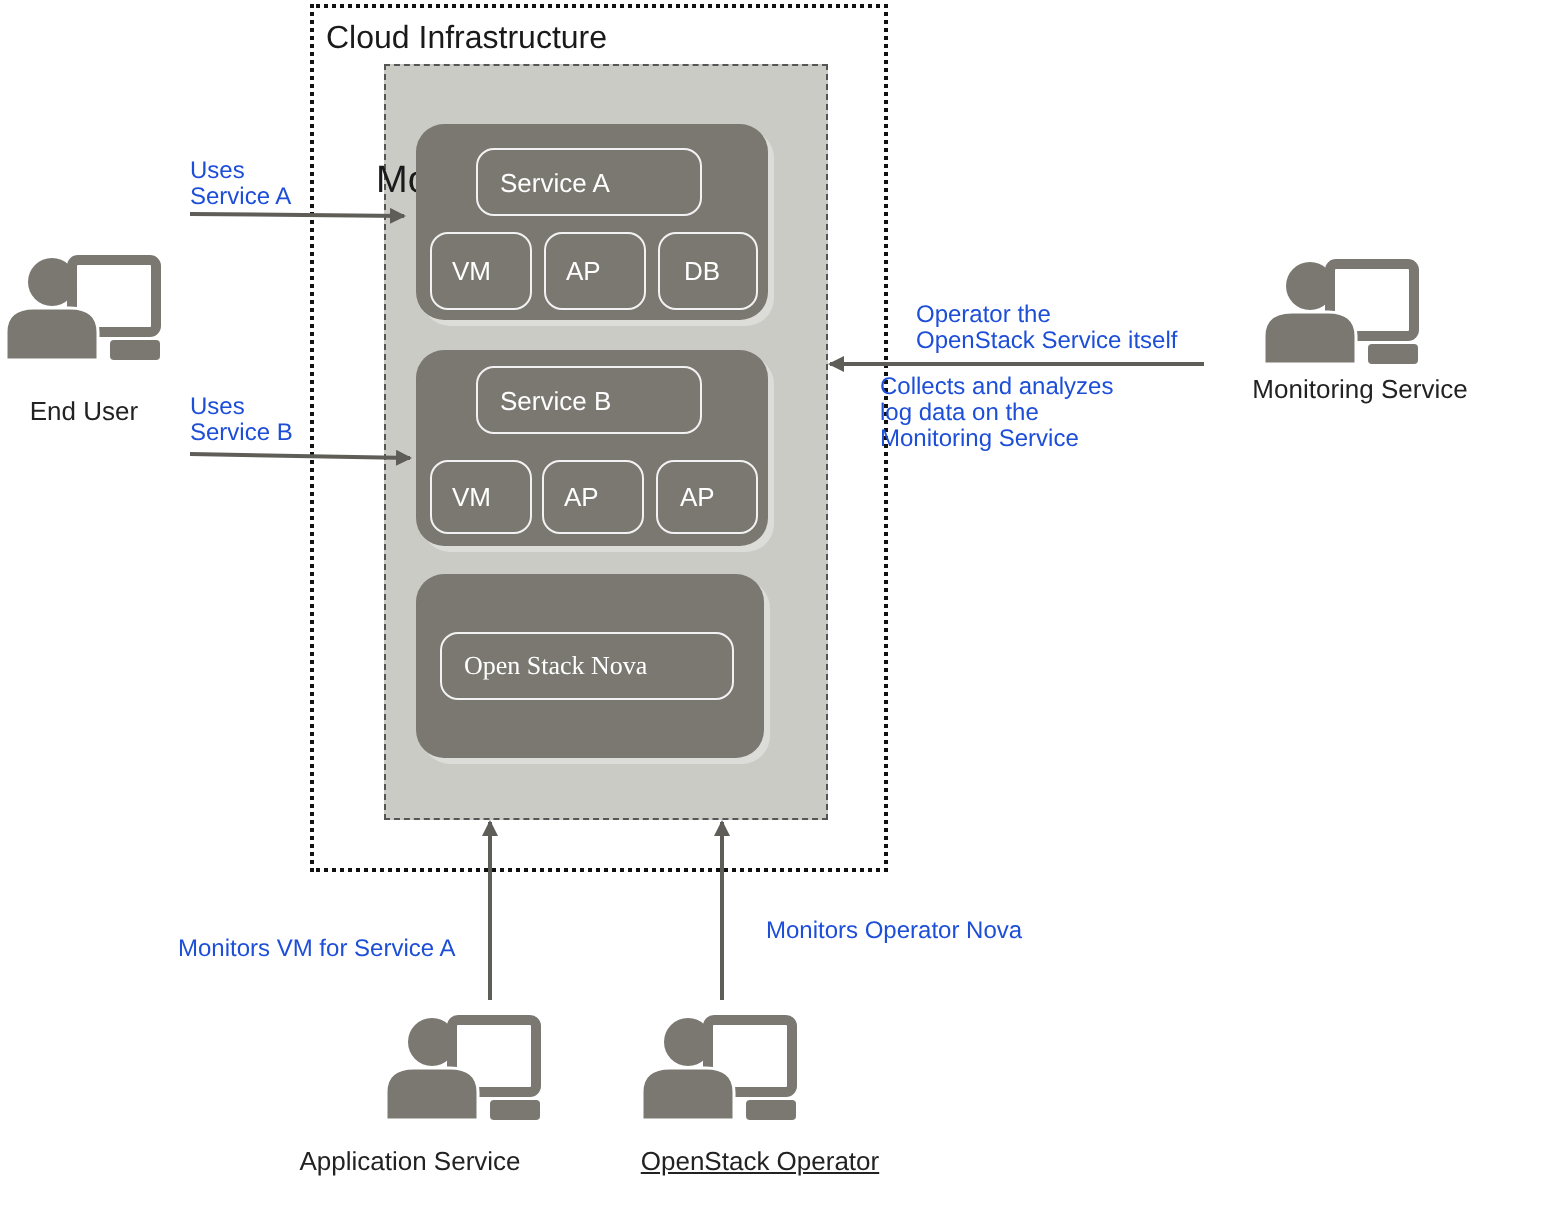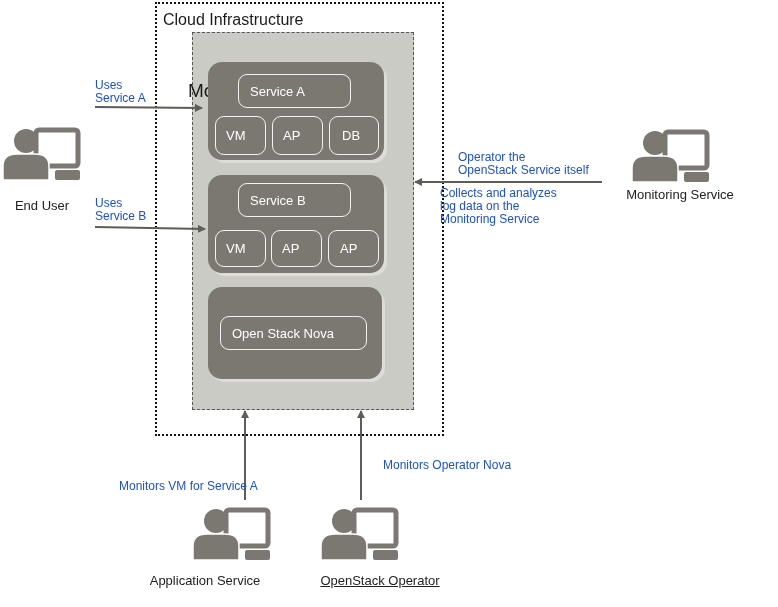--- a/index.html
+++ b/index.html
@@ -48,21 +48,21 @@
     <span>VM</span>
   </div>
 <div class="abs ibox" style="left:271px;top:230px;width:51px;height:37px;padding-left:10px;">
     <span>AP</span>
   </div>
 <div class="abs ibox" style="left:328px;top:230px;width:51px;height:37px;padding-left:11px;">
     <span>AP</span>
   </div>
 
 <div class="abs svc" style="left:208px;top:287px;width:174px;height:92px;"></div>
-<div class="abs ibox" style="left:220px;top:316px;width:147px;height:34px;padding-left:11px;">
+<div class="abs ibox" style="left:220px;top:316px;width:147px;height:34px;padding-left:11px;font-family:Liberation Serif, serif;">
     <span>Open Stack Nova</span>
   </div>
 
 <svg width="778" height="607">
   <defs>
     <marker id="ah" markerWidth="8" markerHeight="8" refX="7" refY="4" orient="auto" markerUnits="userSpaceOnUse">
       <path d="M0,0 L8,4 L0,8 z" fill="#5e5d58"></path>
     </marker>
   </defs>
   <line x1="95" y1="107" x2="202" y2="108" stroke="#5e5d58" stroke-width="2" marker-end="url(#ah)"></line>
@@ -82,21 +82,21 @@
 </div>
 <div class="abs lbl" style="left:458px;top:151px;">
   <div>Operator the</div>
   <div>OpenStack Service itself</div>
 </div>
 <div class="abs lbl" style="left:440px;top:187px;">
   <div>Collects and analyzes</div>
   <div>log data on the</div>
   <div>Monitoring Service</div>
 </div>
-<div class="abs lbl" style="left:89px;top:480px;margin-left:30px;">Monitors VM  for Service A</div>
+<div class="abs lbl" style="left:89px;top:468px;">Monitors VM  for Service A</div>
 <div class="abs lbl" style="left:383px;top:459px;">
   <div>Monitors Operator Nova</div>
 </div>
 
 <svg width="778" height="607">
   <g transform="translate(3,128)">
     <rect x="33" y="2" width="42" height="36" rx="3" fill="none" stroke="#7a7871" stroke-width="5"></rect>
     <rect x="52" y="42" width="25" height="10" rx="2" fill="#7a7871"></rect>
     <circle cx="23" cy="13" r="12" fill="#7a7871"></circle>
     <path d="M0,52 L0,38 Q0,26 14,26 L32,26 Q46,26 46,38 L46,52 Z" fill="#7a7871" stroke="#fff" stroke-width="1.5"></path>

